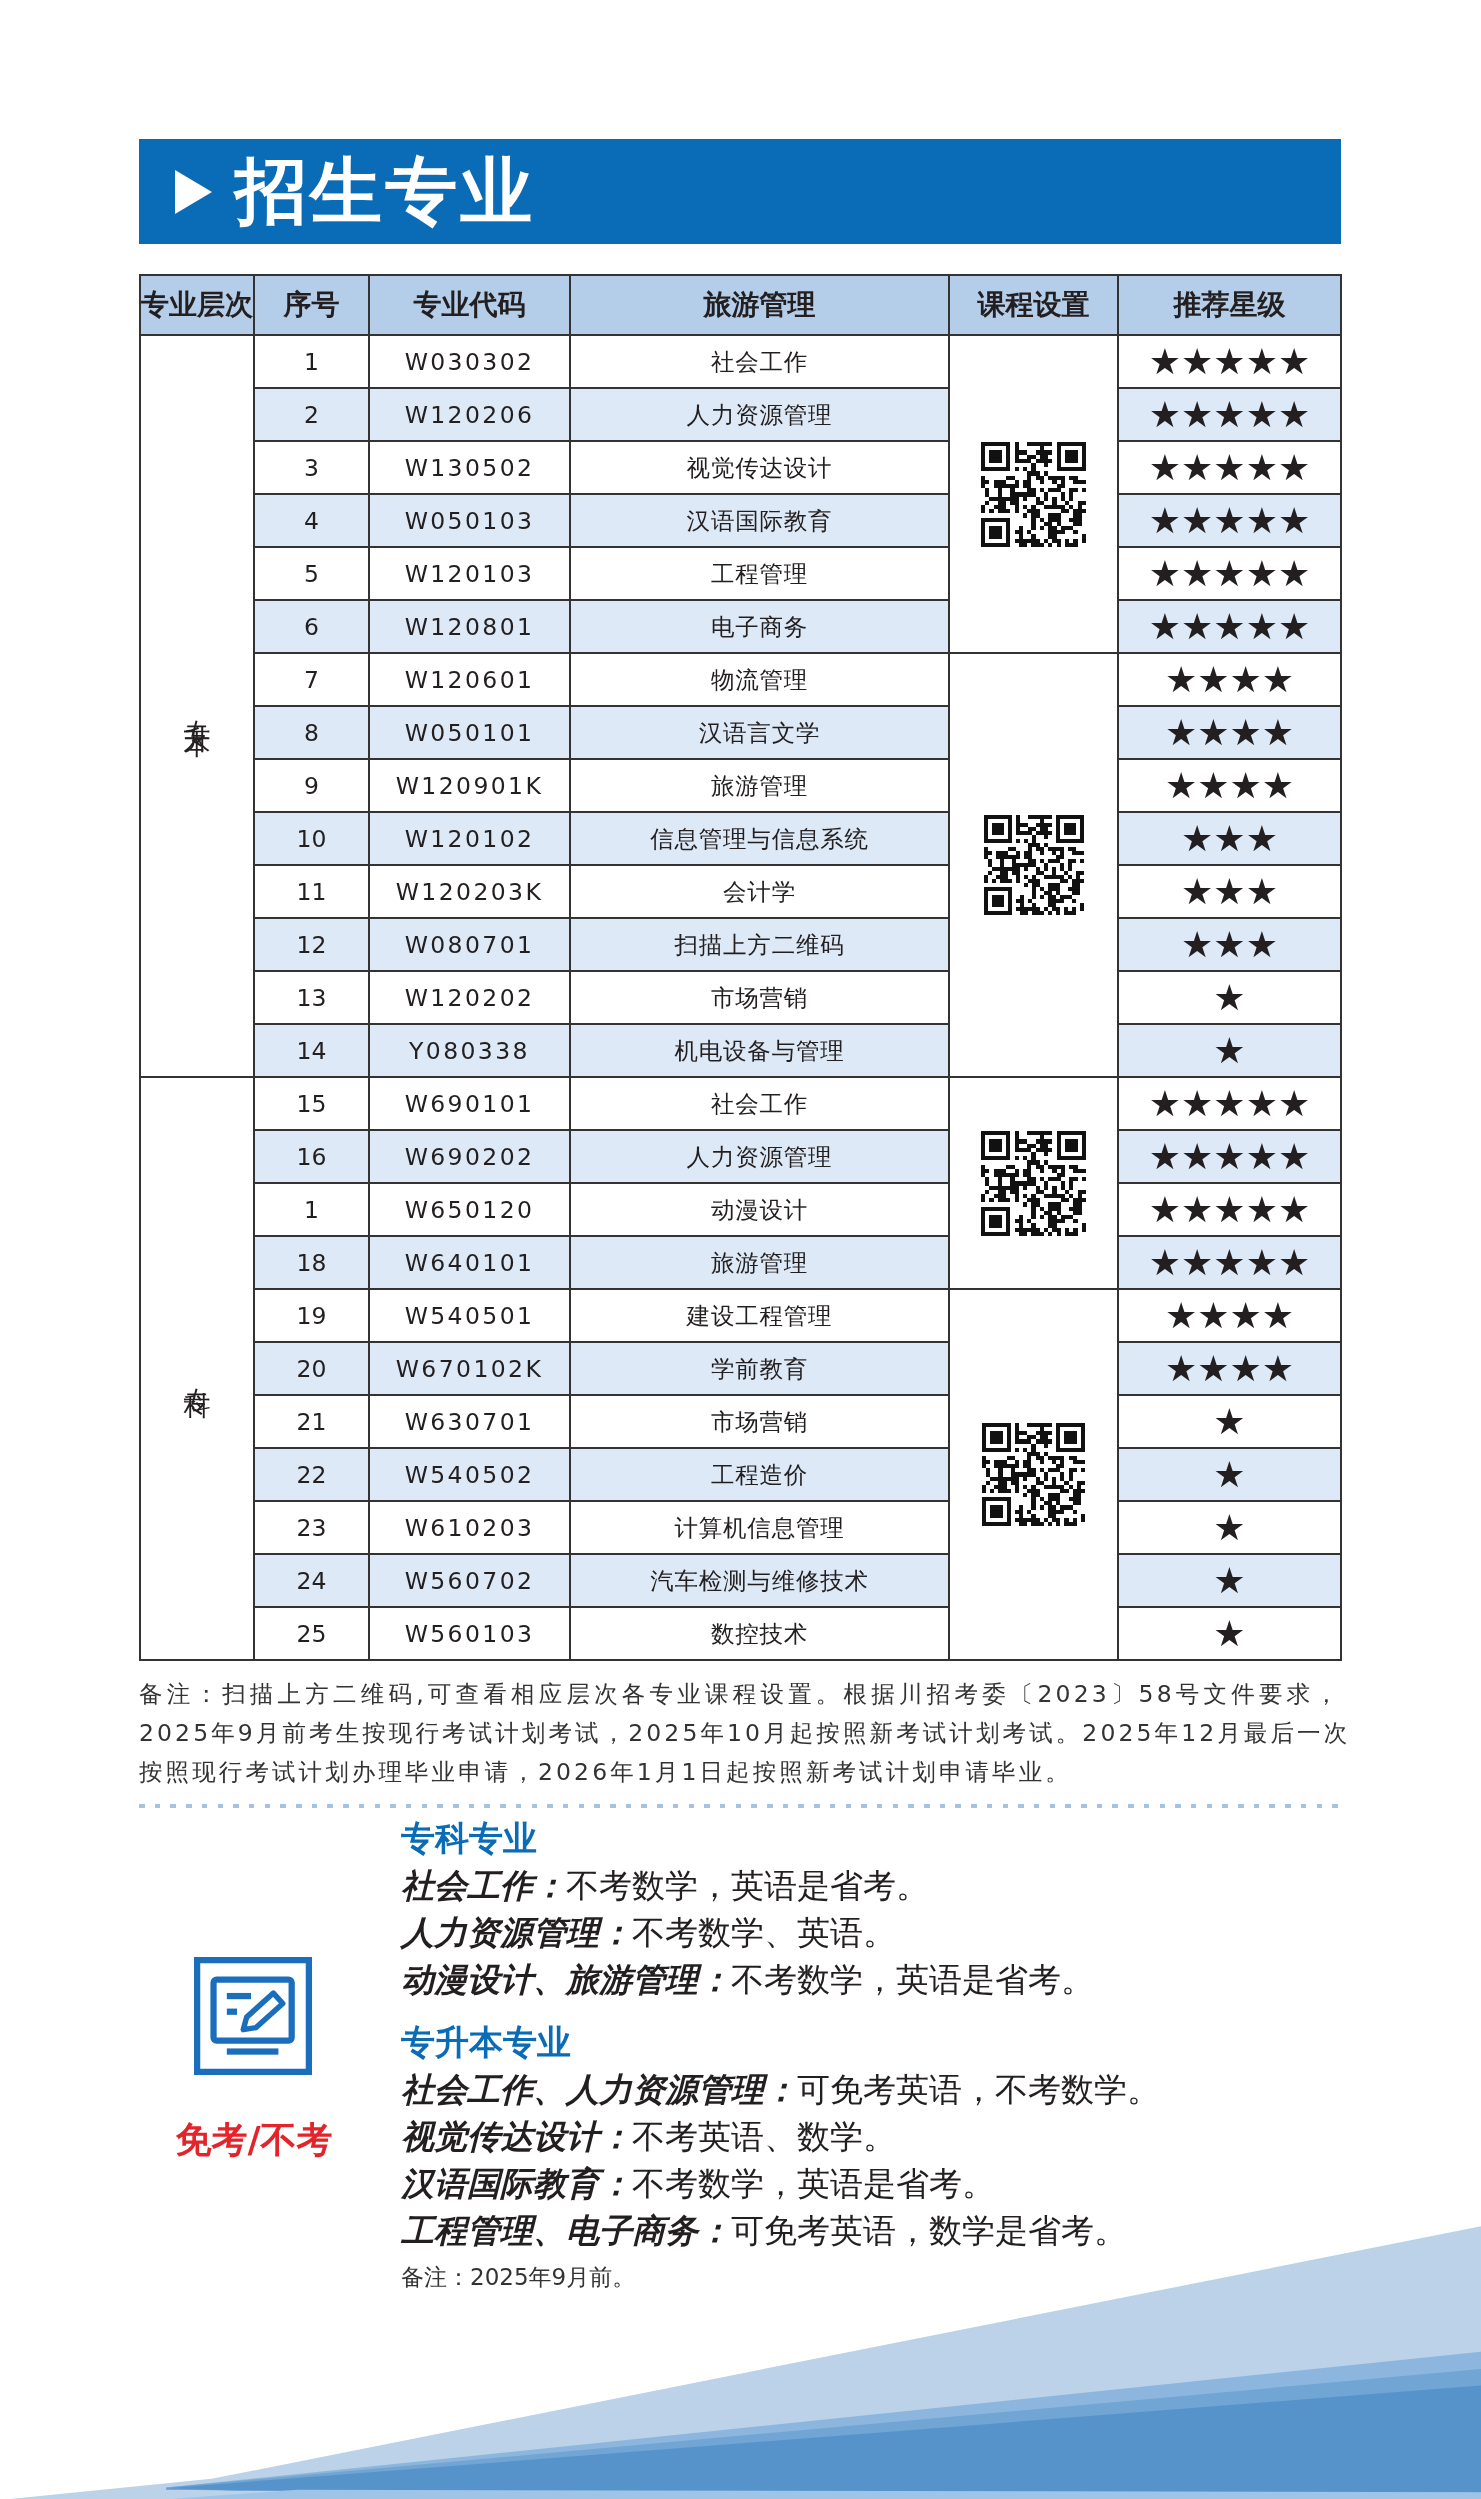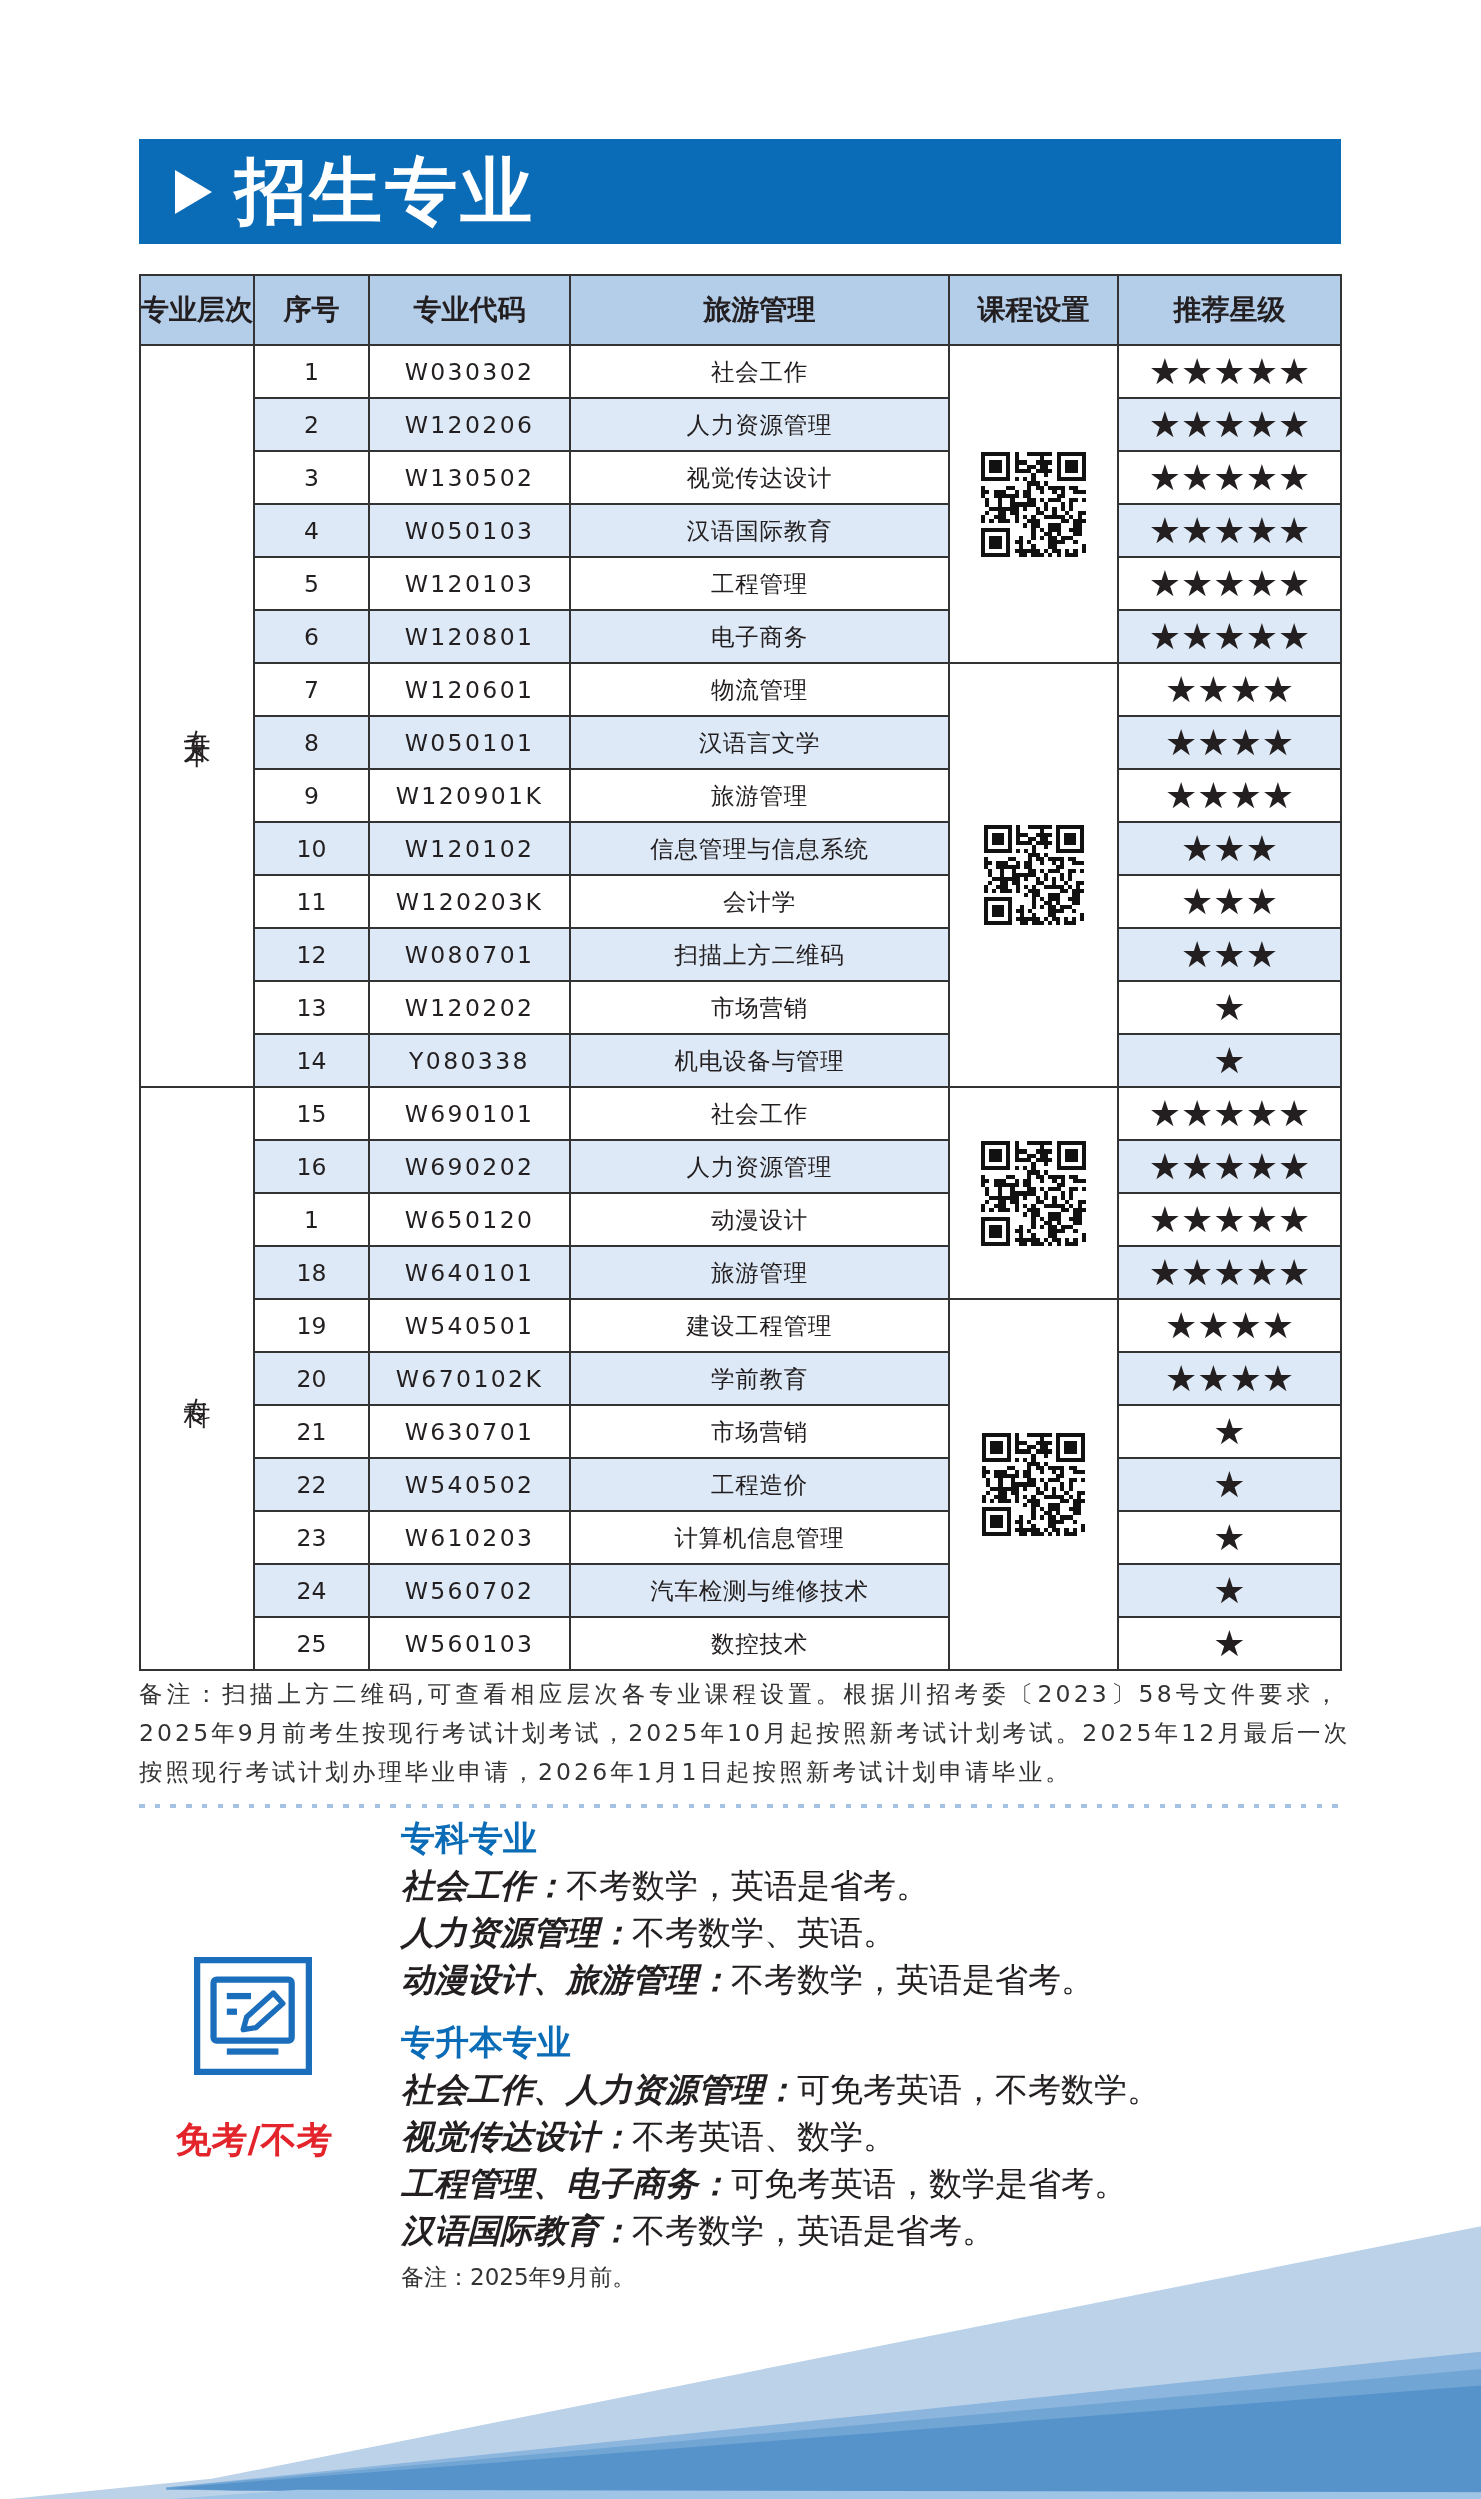--- a/index.html
+++ b/index.html
@@ -19,21 +19,21 @@
     }
     
     table.majors {
       position: absolute; left: 139px; top: 274px; width: 1202px;
       border-collapse: collapse; table-layout: fixed;
     }
     .majors th, .majors td {
       border: 2.4px solid #333333; padding: 0; text-align: center; vertical-align: middle; overflow: hidden;
       white-space: nowrap;
     }
-    .majors thead tr { height: 70px; padding-left: 24px; }
+    .majors thead tr { height: 60px; padding-left: 24px; }
     .majors thead th { background: #b4cde9; font-size: 28px; font-weight: bold; color: #231f20; }
     .majors tbody tr { height: 53px; }
     .majors tbody td { font-size: 23.5px; background: #ffffff; color: #231f20; }
     .majors tbody tr.alt td { background: #dde9f6; }
     .majors tbody tr td.c-level, .majors tbody tr td.c-qr { background: #ffffff; }
     .c-code { letter-spacing: 2.4px; }
     .c-name { letter-spacing: 0.8px; }
     .vtext { writing-mode: vertical-rl; font-size: 27px; letter-spacing: 5.5px; display: inline-block; }
     .stars { font-family: "DejaVu Sans", sans-serif; font-size: 36px; line-height: 1; color: #231f20; letter-spacing: 0; }
     .qr { display: block; margin: 0 auto; shape-rendering: crispEdges; }
@@ -327,22 +327,22 @@
 
   <div class="exempt">
     <div class="h">专科专业</div>
     <div class="item"><span class="lbl">社会工作：</span><span>不考数学，英语是省考。</span></div>
     <div class="item"><span class="lbl">人力资源管理：</span><span>不考数学、英语。</span></div>
     <div class="item"><span class="lbl">动漫设计、旅游管理：</span><span>不考数学，英语是省考。</span></div>
 
     <div class="h h2">专升本专业</div>
     <div class="item"><span class="lbl">社会工作、人力资源管理：</span><span>可免考英语，不考数学。</span></div>
     <div class="item"><span class="lbl">视觉传达设计：</span><span>不考英语、数学。</span></div>
+    <div class="item"><span class="lbl">汉语国际教育：</span><span>不考数学，英语是省考。</span></div>
     <div class="item"><span class="lbl">工程管理、电子商务：</span><span>可免考英语，数学是省考。</span></div>
-    <div class="item"><span class="lbl">汉语国际教育：</span><span>不考数学，英语是省考。</span></div>
 
     <div class="foot">备注：2025年9月前。</div>
   </div>
 
   <svg class="decor" viewBox="0 0 1890 389" preserveAspectRatio="none">
     <polygon points="0,389 270,362 1890,40 1890,389" fill="#bcd2e8"></polygon>
     <polygon points="212,373 1890,200 1890,389 212,376" fill="#8db6de"></polygon>
     <polygon points="212,373 1890,222 1890,389 212,376" fill="#70a5d4"></polygon>
     <polygon points="212,374 1890,243 1890,379 300,377" fill="#5693ca"></polygon>
     <polygon points="200,389 380,376 1890,379 1890,389" fill="#a0c4e6"></polygon>

